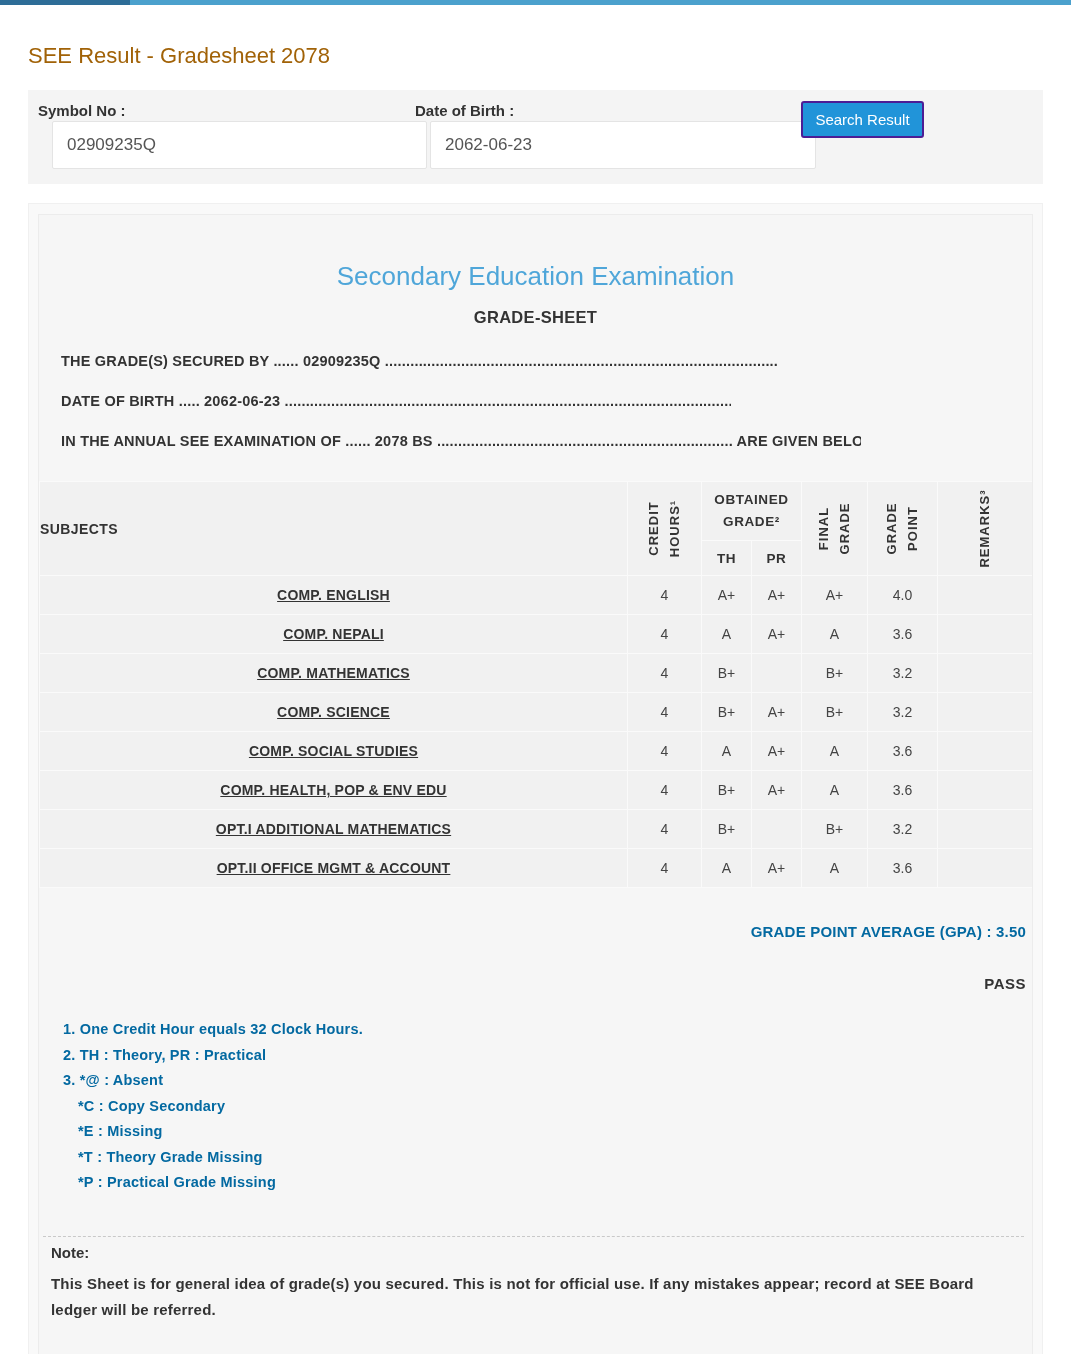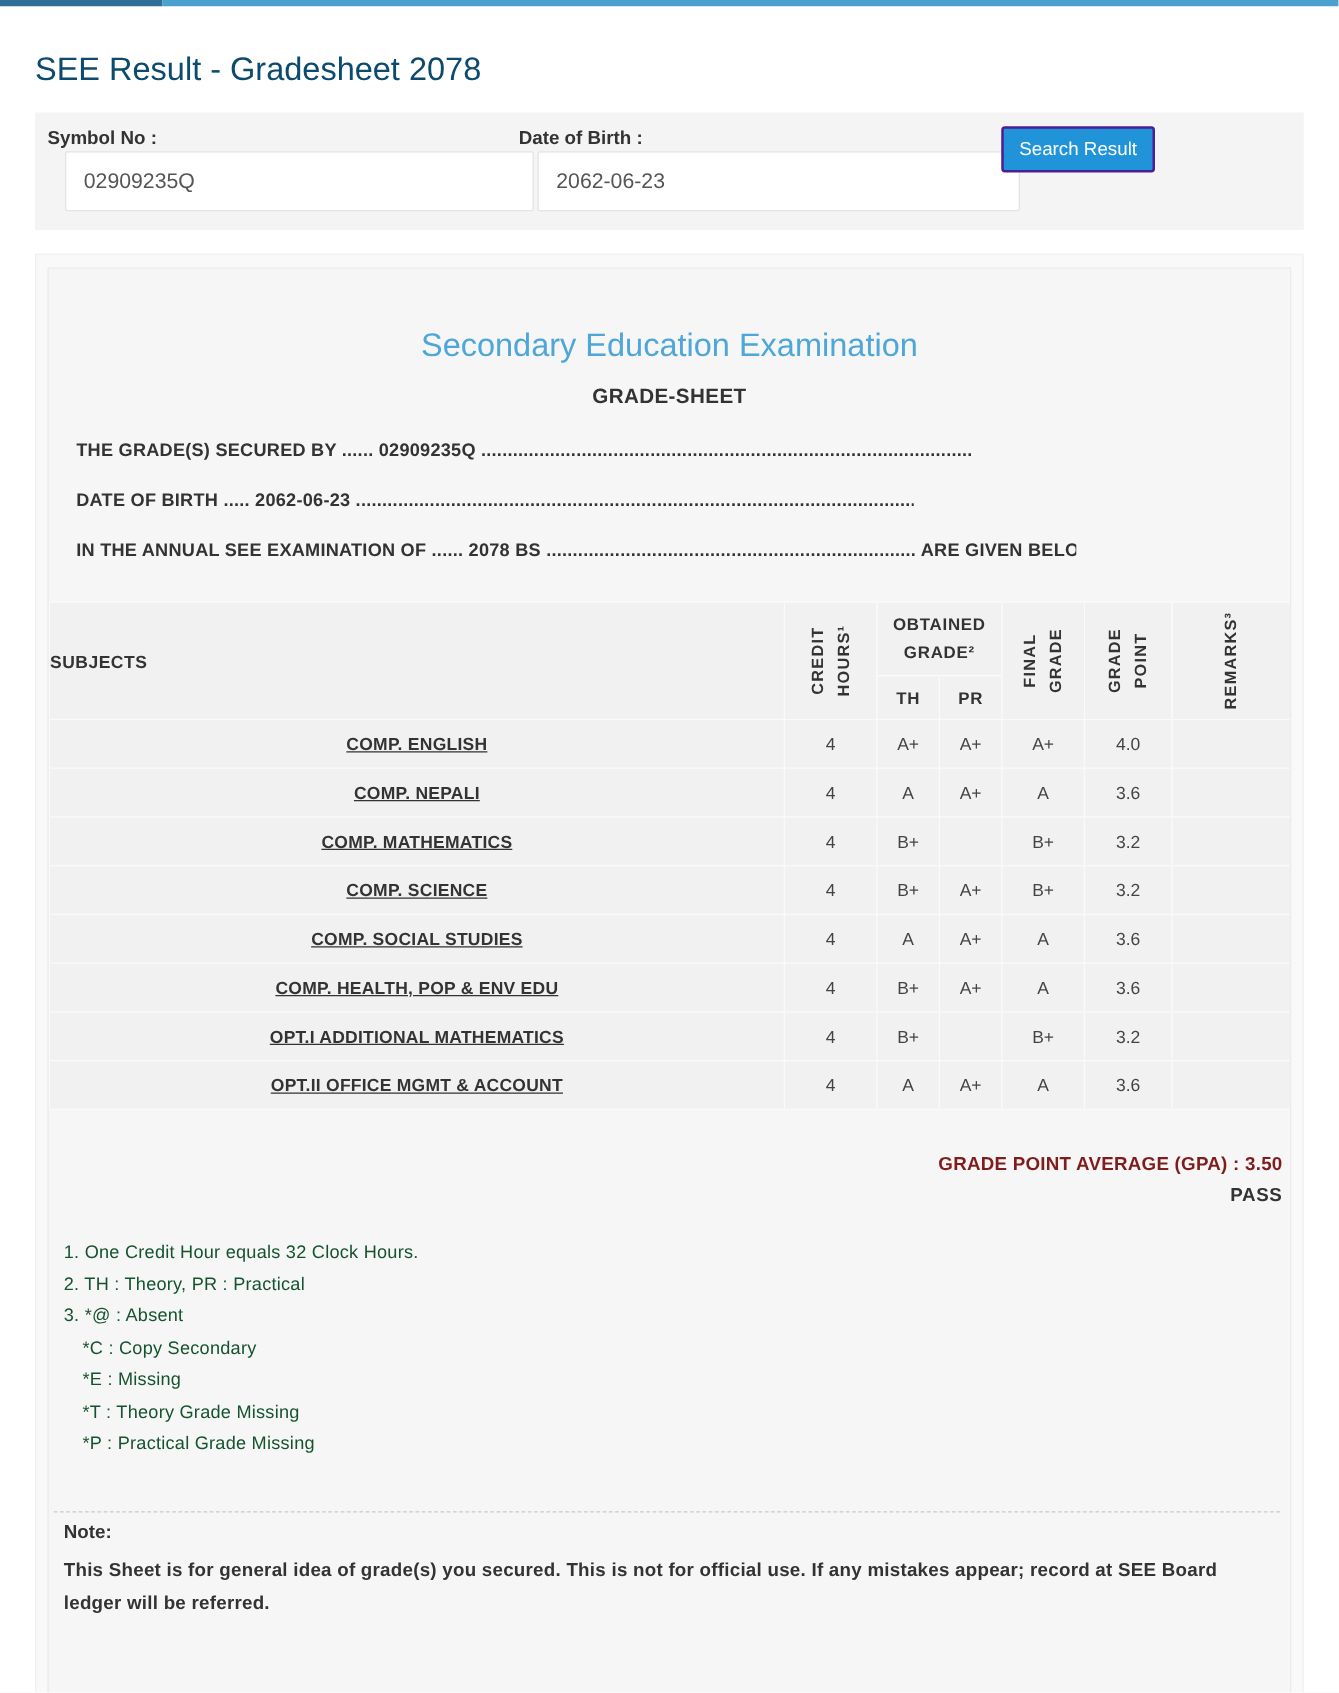--- a/index.html
+++ b/index.html
@@ -19,24 +19,24 @@
 
   
   .topbar { display: flex; height: 5px; width: 100%; }
   .topbar .seg-left  { width: 130px; height: 100%; background: #2e6d97; }
   .topbar .seg-right { flex: 1; height: 100%; background: #4ba1cd; }
 
   
   h1.page-title {
     margin: 0;
     padding: 36px 0 20px 28px;
-    font-size: 26px;
+    font-size: 22px;
     line-height: 29px;
     font-weight: 400;
-    color: #0c4a6e;
+    color: #a16207;
   }
 
   
   .form-panel {
     position: relative;
     margin: 0 28px;
     height: 94px;
     background: #f4f4f4;
   }
   .form-label {
@@ -213,42 +213,43 @@
   }
 
   
   .gpa-line {
     margin-top: 36px;
     padding-right: 6px;
     text-align: right;
     font-size: 15px;
     line-height: 15px;
     font-weight: 700;
-    color: #7f1d1d;
+    color: #0369a1;
     letter-spacing: 0.2px;
   }
   .pass-line {
-    margin-top: 10px;
+    margin-top: 37px;
     padding-right: 6px;
     text-align: right;
     font-size: 15px;
     line-height: 15px;
     font-weight: 700;
     color: #333;
     letter-spacing: 0.5px;
   }
 
   
   .footnotes { margin-top: 26px; padding-left: 12px; }
   .footnote {
     font-size: 14.5px;
     line-height: 25.5px;
-    font-weight: 400;
-    color: #14532d;
+    font-weight: 700;
+    color: #0369a1;
     letter-spacing: 0.2px;
+    margin-left: 12px;
   }
   .footnote.indent { padding-left: 15px; }
 
   
   .note-divider {
     margin: 40px 8px 0 4px;
     border: none;
     border-top: 1px dashed #c9c9c9;
     height: 0;
   }

